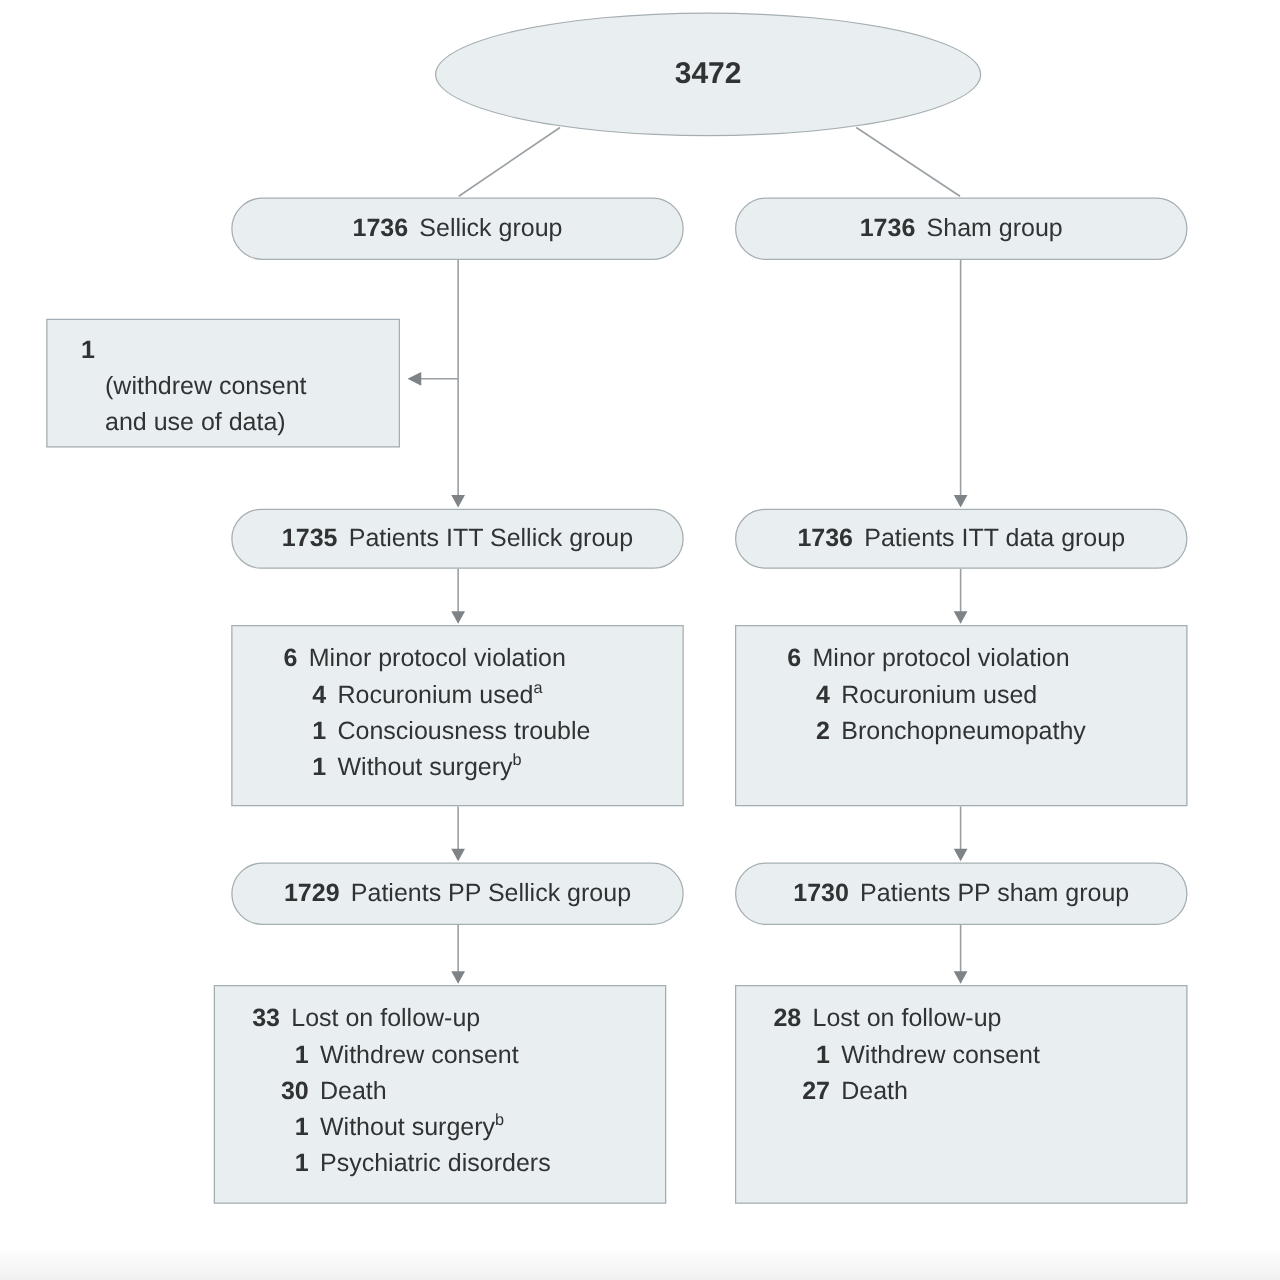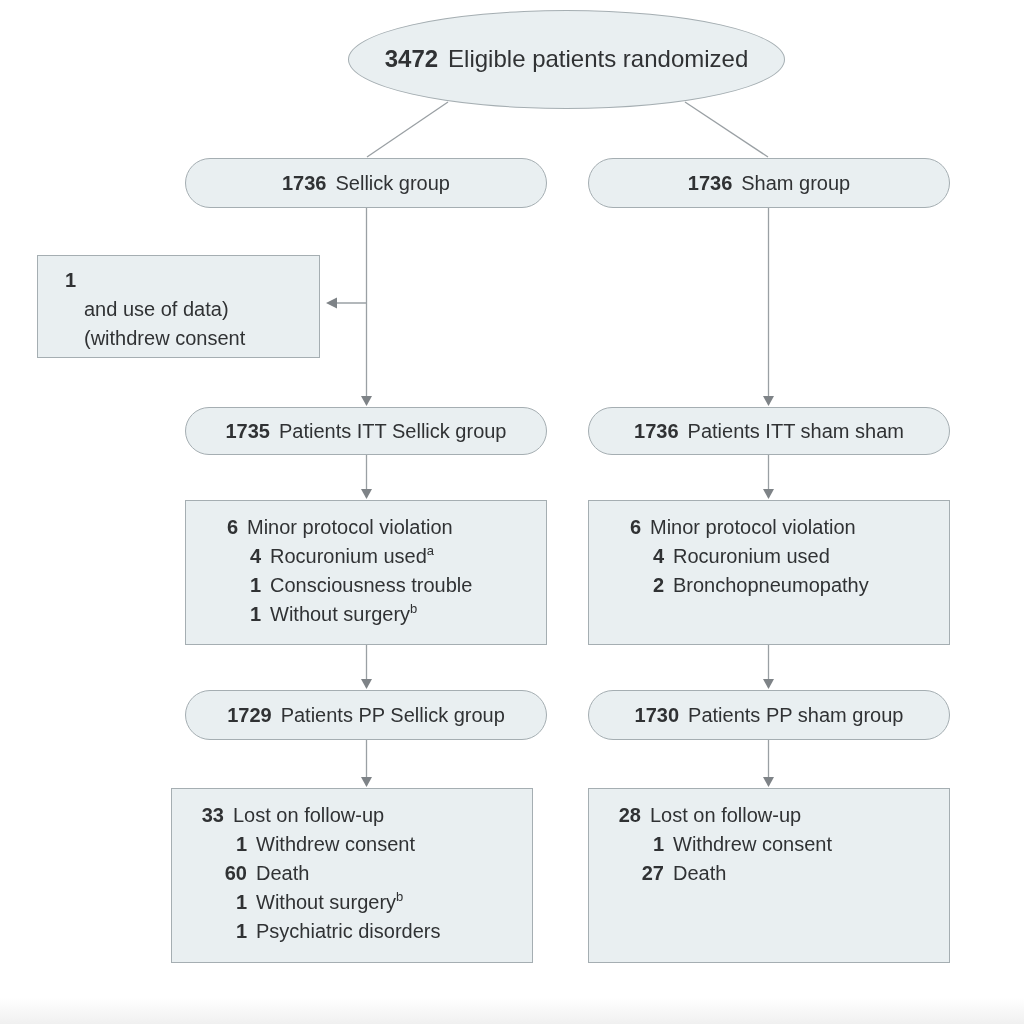--- a/index.html
+++ b/index.html
@@ -106,55 +106,54 @@
       <path d="M361 777 L372 777 L366.5 787 Z"></path>
       <path d="M763 396 L774 396 L768.5 406 Z"></path>
       <path d="M763 489 L774 489 L768.5 499 Z"></path>
       <path d="M763 679 L774 679 L768.5 689 Z"></path>
       <path d="M763 777 L774 777 L768.5 787 Z"></path>
     </g>
   </svg>
 
   <div class="node ellipse">
     <span class="num">3472</span>
-    <span class="lbl">Eligible patients randomized</span>
   </div>
 
   <div class="node single box-group-left">
     <span class="num">1736</span>
     <span class="lbl">Sellick group</span>
   </div>
 
   <div class="node single box-group-right">
     <span class="num">1736</span>
     <span class="lbl">Sham group</span>
   </div>
 
   <div class="node multi box-excluded">
       <div class="line">
         <span class="num">1</span>
       </div>
       <div class="line">
         <span class="num"></span>
+        <span class="txt">(withdrew consent</span>
+      </div>
+      <div class="line">
+        <span class="num"></span>
         <span class="txt">and use of data)</span>
-      </div>
-      <div class="line">
-        <span class="num"></span>
-        <span class="txt">(withdrew consent</span>
       </div>
     </div>
 
   <div class="node single box-itt-left">
     <span class="num">1735</span>
     <span class="lbl">Patients ITT Sellick group</span>
   </div>
 
   <div class="node single box-itt-right">
     <span class="num">1736</span>
-    <span class="lbl">Patients ITT sham sham</span>
+    <span class="lbl">Patients ITT data group</span>
   </div>
 
   <div class="node multi box-viol-left">
       <div class="line">
         <span class="num">6</span>
         <span class="txt">Minor protocol violation</span>
       </div>
       <div class="line sub">
         <span class="num">4</span>
         <span class="txt">Rocuronium used<sup>a</sup></span>
@@ -197,21 +196,21 @@
   <div class="node multi box-fu-left">
       <div class="line">
         <span class="num">33</span>
         <span class="txt">Lost on follow-up</span>
       </div>
       <div class="line sub">
         <span class="num">1</span>
         <span class="txt">Withdrew consent</span>
       </div>
       <div class="line sub">
-        <span class="num">60</span>
+        <span class="num">30</span>
         <span class="txt">Death</span>
       </div>
       <div class="line sub">
         <span class="num">1</span>
         <span class="txt">Without surgery<sup>b</sup></span>
       </div>
       <div class="line sub">
         <span class="num">1</span>
         <span class="txt">Psychiatric disorders</span>
       </div>

